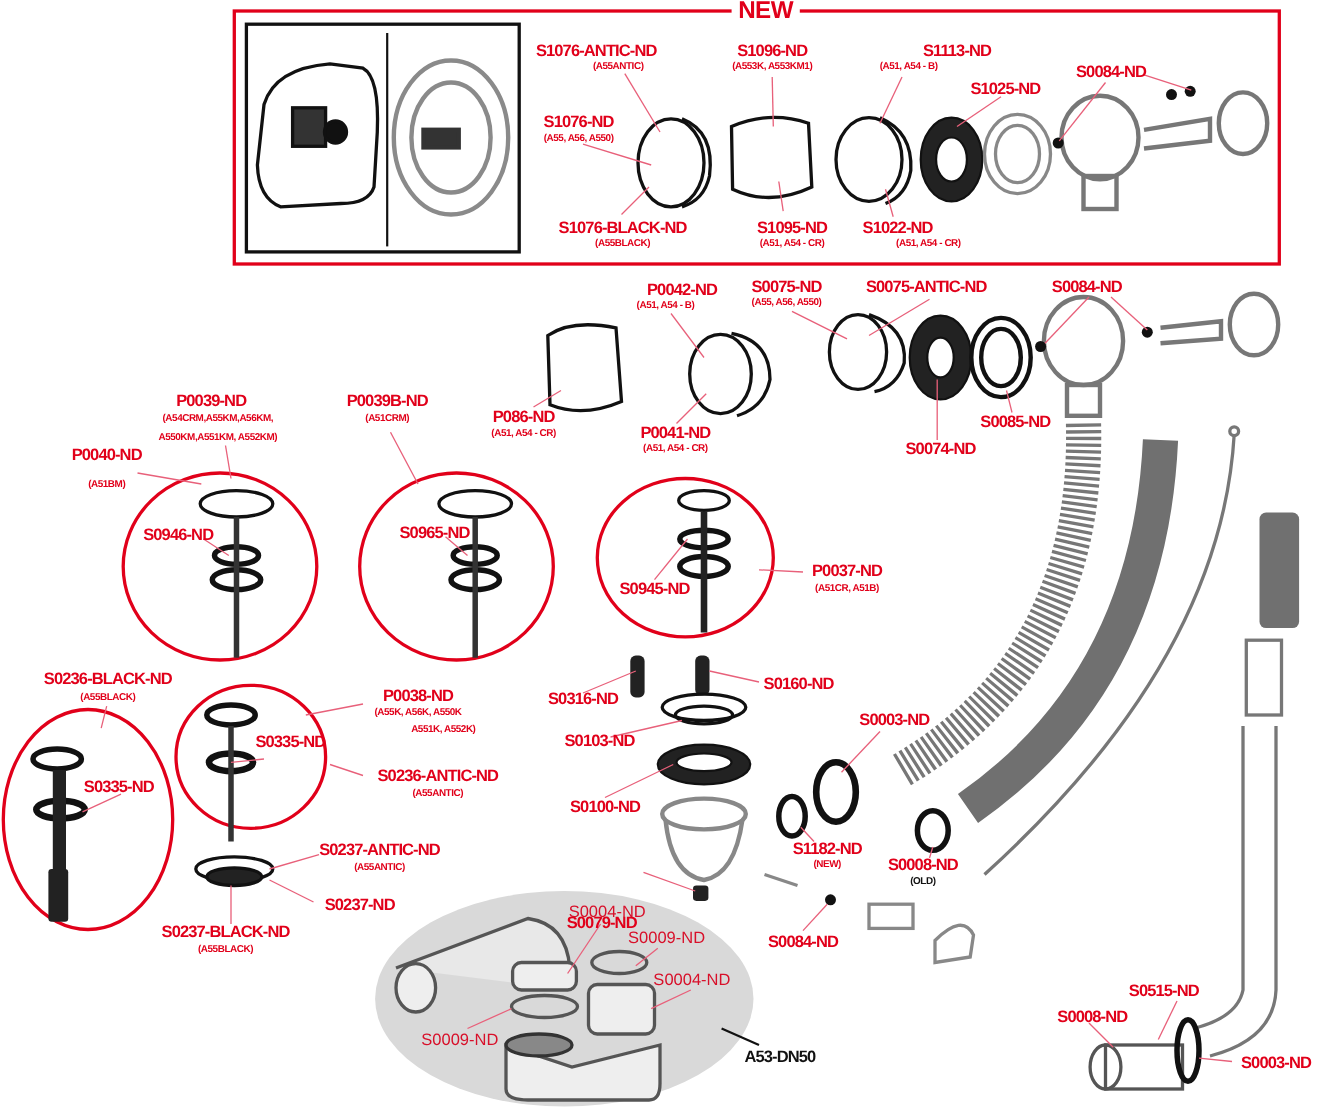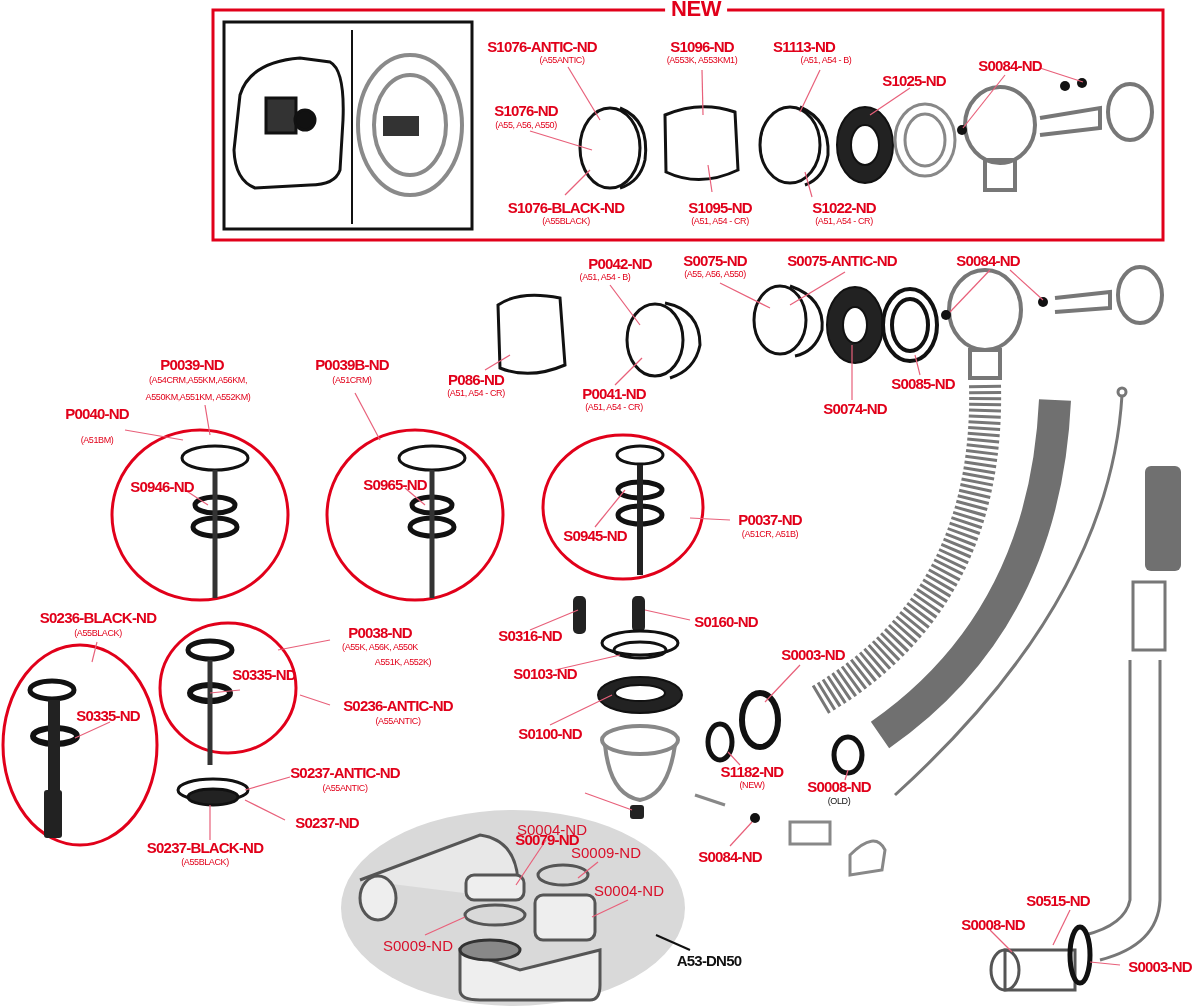--- a/index.html
+++ b/index.html
@@ -1,21 +1,21 @@
 <!DOCTYPE html>
 <html><head>
 <meta charset="utf-8">
 <style>
   html,body{margin:0;padding:0;background:#ffffff;}
   body{width:1200px;height:1008px;position:relative;overflow:hidden;font-family:"Liberation Sans",sans-serif;}
   #diagram{position:absolute;left:0;top:0;width:1200px;height:1008px;}
   .lbl{position:absolute;color:#e1001a;font-weight:bold;font-size:15px;letter-spacing:-0.8px;white-space:nowrap;line-height:15px;text-align:center;transform:translateX(-50%);}
   .lbl.thin{font-weight:normal;font-size:15px;letter-spacing:0;color:#d8102a;}
   .lbl.black{color:#111;}
-  .sub{position:absolute;color:#e1001a;font-weight:normal;font-size:9px;letter-spacing:-0.4px;white-space:nowrap;line-height:10px;text-align:center;transform:translateX(-50%);}
+  .sub{position:absolute;color:#e1001a;font-weight:bold;font-size:9px;letter-spacing:-0.4px;white-space:nowrap;line-height:10px;text-align:center;transform:translateX(-50%);}
   .sub.black{color:#111;}
   .new-title{position:absolute;left:696px;top:-4px;transform:translateX(-50%);color:#e1001a;font-weight:bold;font-size:22px;background:#fff;padding:0 6px;letter-spacing:-0.5px;}
 </style>
 </head>
 <body>
 
 <svg id="diagram" width="1200" height="1008" viewBox="0 0 1200 1008" xmlns="http://www.w3.org/2000/svg">
 
   <g>
     <rect x="213" y="10" width="950" height="230" fill="none" stroke="#e1001a" stroke-width="3"></rect>
@@ -251,31 +251,31 @@
     <line x1="425" y1="935" x2="465" y2="917"></line>
   </g>
 </svg>
 
 <div class="new-title">NEW</div>
 
 <div class="lbl" style="left:542px;top:39px">S1076-ANTIC-ND</div>
 <div class="sub" style="left:562px;top:55px">(A55ANTIC)</div>
 <div class="lbl" style="left:702px;top:39px">S1096-ND</div>
 <div class="sub" style="left:702px;top:55px">(A553K, A553KM1)</div>
-<div class="lbl" style="left:804px;top:39px">S1113-ND</div>
+<div class="lbl" style="left:870px;top:39px">S1113-ND</div>
 <div class="sub" style="left:826px;top:55px">(A51, A54 - B)</div>
 <div class="lbl" style="left:914px;top:73px">S1025-ND</div>
 <div class="lbl" style="left:1010px;top:58px">S0084-ND</div>
 <div class="lbl" style="left:526px;top:103px">S1076-ND</div>
 <div class="sub" style="left:526px;top:120px">(A55, A56, A550)</div>
 <div class="lbl" style="left:566px;top:200px">S1076-BLACK-ND</div>
 <div class="sub" style="left:566px;top:216px">(A55BLACK)</div>
 <div class="lbl" style="left:720px;top:200px">S1095-ND</div>
 <div class="sub" style="left:720px;top:216px">(A51, A54 - CR)</div>
-<div class="lbl" style="left:844px;top:200px">S1022-ND</div>
+<div class="lbl" style="left:816px;top:200px">S1022-ND</div>
 <div class="sub" style="left:844px;top:216px">(A51, A54 - CR)</div>
 
 <div class="lbl" style="left:620px;top:256px">P0042-ND</div>
 <div class="sub" style="left:605px;top:272px">(A51, A54 - B)</div>
 <div class="lbl" style="left:715px;top:253px">S0075-ND</div>
 <div class="sub" style="left:715px;top:269px">(A55, A56, A550)</div>
 <div class="lbl" style="left:842px;top:253px">S0075-ANTIC-ND</div>
 <div class="lbl" style="left:988px;top:253px">S0084-ND</div>
 <div class="lbl" style="left:476px;top:372px">P086-ND</div>
 <div class="sub" style="left:476px;top:388px">(A51, A54 - CR)</div>

